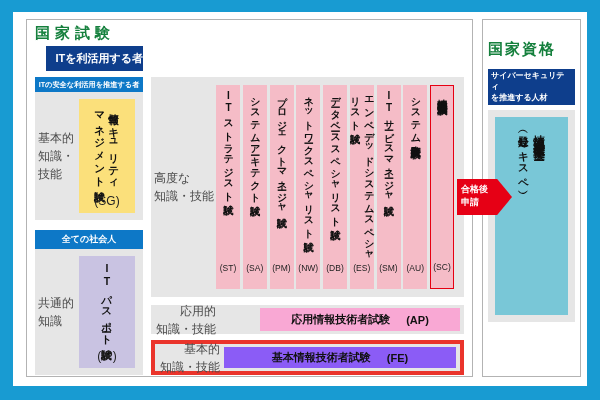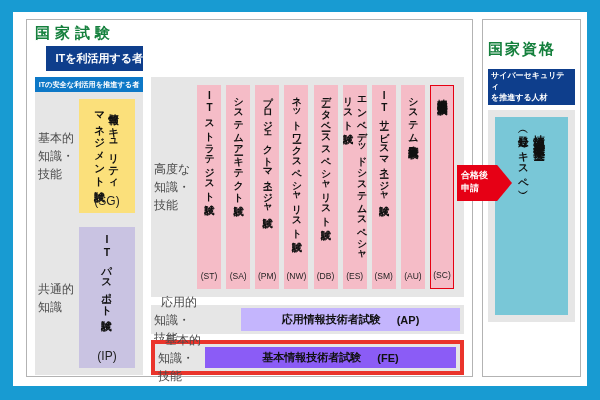--- a/index.html
+++ b/index.html
@@ -38,41 +38,41 @@
   .vbox { width:56px; margin:7px 8px 7px 0; display:flex; flex-direction:column; align-items:center; }
   .sg-box { background:#fbe07b; }
   .ip-box { background:#c9c3e2; }
   .vtext { writing-mode:vertical-rl; text-orientation:mixed; font-weight:bold; color:#111; }
   .vt-upright { text-orientation:upright; }
   .vbox .vtext { font-size:10.5px; margin-top:6px; flex:1; letter-spacing:1px; }
   .vtext div { line-height:1.35; }
   .code { font-size:12px; color:#222; padding:3px 0 5px 0; }
   .right-col { flex:1; display:flex; flex-direction:column; }
   .pink-panel { height:220px; display:flex; padding:8px 10px 8px 0; }
-  .adv-label { width:46px; flex:none; }
+  .adv-label { width:65px; flex:none; }
   .exam-cols { flex:1; display:flex; justify-content:space-between; }
   .exam-col { width:24px; background:#f5bcc7; display:flex; flex-direction:column; align-items:center; padding-top:5px; }
   .exam-col .vtext { font-size:10px; flex:1; letter-spacing:0.5px; }
-  .exam-col .code { font-size:8.5px; padding-bottom:8px; }
+  .exam-col .code { font-size:8.5px; padding-bottom:16px; }
   .exam-col.hl { border:1.5px solid #e60012; }
   .bar-row { display:flex; height:29px; margin-top:8px; }
   .bar-row .side-label { padding-left:3px;align-items:flex-end; }
   .bar { flex:1; margin:3px 4px; display:flex; align-items:center; justify-content:center; font-size:11px; font-weight:bold; color:#111; }
-  .bar-green { background:#c4b5fd;margin-left:44px; }
+  .bar-green { background:#f9a8d4;margin-left:44px; }
   .bar-yellow { background:#8b5cf6; }
   .code-inline { margin-left:16px; }
   .fe-wrap { border:4px solid #ea342b; margin-top:6px; }
   .fe-wrap .bar-row { margin-top:0; height:27px; }
   .qual-hdr { font-size:8px; line-height:1.35; padding:2px 3px; margin-top:7px; }
   .qual-gray { margin-top:5px; height:212px; padding:7px; }
   .qual-blue { width:100%; height:100%; background:#79c7d7; display:flex; justify-content:center; padding-top:9px; }
   .qual-blue .vtext { font-size:11.5px; letter-spacing:1.5px; }
   .qual-blue .sub { font-size:10.5px; }
   .arrow {
-    position:absolute; left:457px; top:165px; width:55px; height:36px;
+    position:absolute; left:457px; top:179px; width:55px; height:36px;
     background:#e60015; color:#fff; font-size:9px; font-weight:bold;
     line-height:1.4; padding:4px 0 0 4px; z-index:5;
     clip-path:polygon(0 0, 73% 0, 100% 50%, 73% 100%, 0 100%);
   }
 </style>
 </head>
 <body>
 
 <div class="canvas">
 
@@ -95,20 +95,21 @@
           </div>
           <div class="vbox sg-box">
             <div class="vtext">
               <div>情報セキュリティ</div>
               <div>マネジメント試験</div>
             </div>
             <div class="code">(SG)</div>
           </div>
         </div>
 
+        <div class="strip strip-all">全ての社会人</div>
 
         <div class="gray cell ip-cell">
           <div class="side-label">
             <span>共通的</span>
             <span>知識</span>
           </div>
           <div class="vbox ip-box">
             <div class="vtext vt-upright">ITパスポート試験</div>
             <div class="code">(IP)</div>
           </div>

